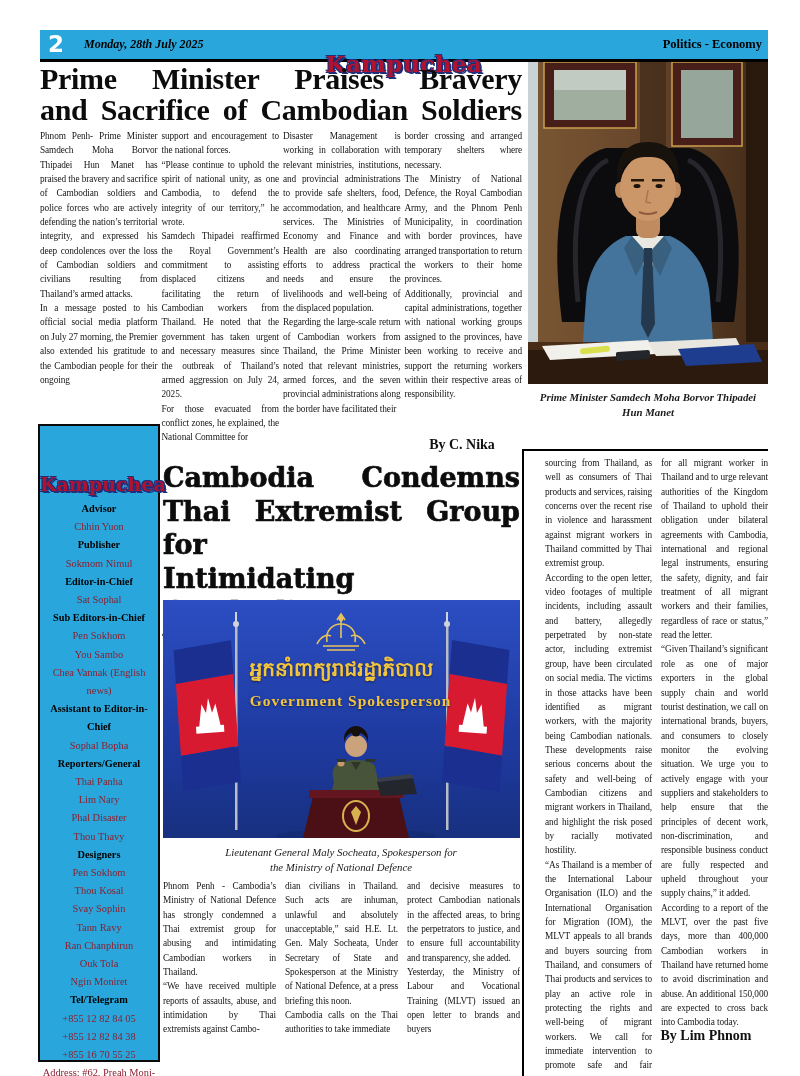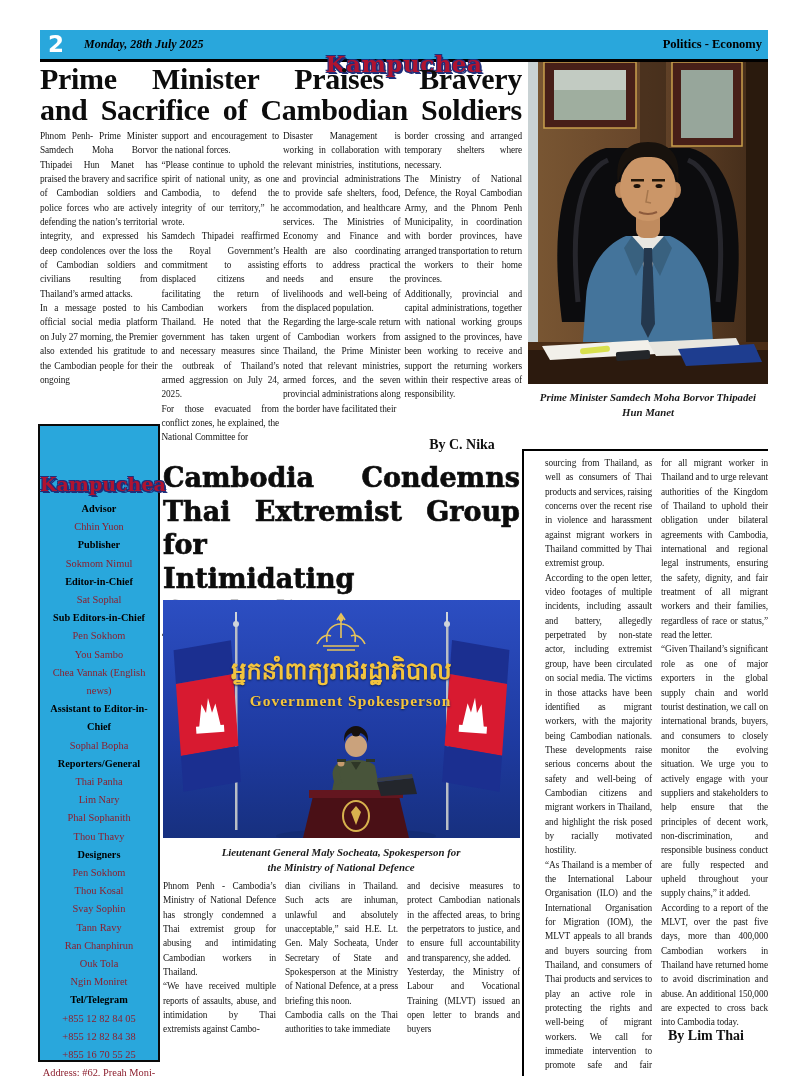--- a/index.html
+++ b/index.html
@@ -39,23 +39,23 @@
   .byline1{left:404px;top:437px;width:116px;}
   .byline2{left:645px;top:1028px;width:122px;}
 
   
   .photo{position:absolute;overflow:hidden;}
   .photo1{left:528px;top:62px;width:240px;height:322px;}
   .photo2{left:163px;top:600px;width:357px;height:239px;}
   .caption{position:absolute;text-align:center;font-style:italic;font-weight:700;
     font-size:10.8px;line-height:14.5px;color:#1a1a1a;}
   .caption1{left:522px;top:390px;width:252px;}
-  .caption2{left:158px;top:845px;width:366px;font-weight:700;}
+  .caption2{left:158px;top:845px;width:366px;font-weight:400;}
   .khmer{position:absolute;top:56px;left:0;width:100%;text-align:center;color:#f3c43e;
-    font-family:"DejaVu Sans",sans-serif;font-weight:700;font-size:24px;text-shadow:0 1px 2px #0e1f56;}
+    font-family:"DejaVu Sans",sans-serif;font-weight:700;font-size:20px;text-shadow:0 1px 2px #0e1f56;}
   .gsp{position:absolute;top:92px;left:0;width:100%;text-align:center;color:#f3c43e;
     font-family:"Liberation Serif",serif;font-weight:700;font-size:15.5px;letter-spacing:1px;
     text-shadow:0 1px 2px #0e1f56;padding-left:9px;}
 
   
   .sidebar{position:absolute;left:38px;top:424px;width:122px;height:638px;background:#29a7dc;
     border:2px solid #0a0a0a;box-sizing:border-box;text-align:center;padding-top:7px;}
   .side-logo{font-size:19px;line-height:26px;margin-bottom:3px;}
   .side-label{font-weight:700;font-size:10.3px;line-height:18.2px;color:#000;}
   .side-name{font-size:10.4px;line-height:18.2px;color:#8c1f2e;}
@@ -163,21 +163,21 @@
         <div class="side-name">Sat Sophal</div>
         <div class="side-label">Sub Editors-in-Chief</div>
         <div class="side-name">Pen Sokhom</div>
         <div class="side-name">You Sambo</div>
         <div class="side-name">Chea Vannak (English news)</div>
         <div class="side-label">Assistant to Editor-in-Chief</div>
         <div class="side-name">Sophal Bopha</div>
         <div class="side-label">Reporters/General</div>
         <div class="side-name">Thai Panha</div>
         <div class="side-name">Lim Nary</div>
-        <div class="side-name">Phal Sophanith</div>
+        <div class="side-name">Phal Disaster</div>
         <div class="side-name">Thou Thavy</div>
         <div class="side-label">Designers</div>
         <div class="side-name">Pen Sokhom</div>
         <div class="side-name">Thou Kosal</div>
         <div class="side-name">Svay Sophin</div>
         <div class="side-name">Tann Ravy</div>
         <div class="side-name">Ran Chanphirun</div>
         <div class="side-name">Ouk Tola</div>
         <div class="side-name">Ngin Moniret</div>
         <div class="side-label">Tel/Telegram</div>
@@ -283,15 +283,15 @@
     <div class="cols rc-inner">
         <div class="col">sourcing from Thailand, as well as consumers of Thai products and services, raising concerns over the recent rise in violence and harassment against migrant workers in Thailand committed by Thai extremist group.
 According to the open letter, video footages of multiple incidents, including assault and battery, allegedly perpetrated by non-state actor, including extremist group, have been circulated on social media. The victims in those attacks have been identified as migrant workers, with the majority being Cambodian nationals. These developments raise serious concerns about the safety and well-being of Cambodian citizens and migrant workers in Thailand, and highlight the risk posed by racially motivated hostility.
 “As Thailand is a member of the International Labour Organisation (ILO) and the International Organisation for Migration (IOM), the MLVT appeals to all brands and buyers sourcing from Thailand, and consumers of Thai products and services to play an active role in protecting the rights and well-being of migrant workers. We call for immediate intervention to promote safe and fair working conditions</div>
         <div class="col">for all migrant worker in Thailand and to urge relevant authorities of the Kingdom of Thailand to uphold their obligation under bilateral agreements with Cambodia, international and regional legal instruments, ensuring the safety, dignity, and fair treatment of all migrant workers and their families, regardless of race or status,” read the letter.
 “Given Thailand’s significant role as one of major exporters in the global supply chain and world tourist destination, we call on international brands, buyers, and consumers to closely monitor the evolving situation. We urge you to actively engage with your suppliers and stakeholders to help ensure that the principles of decent work, non-discrimination, and responsible business conduct are fully respected and upheld throughout your supply chains,” it added.
 According to a report of the MLVT, over the past five days, more than 400,000 Cambodian workers in Thailand have returned home to avoid discrimination and abuse. An additional 150,000 are expected to cross back into Cambodia today.</div>
       </div>
   </div>
 
-  <div class="byline byline2">By Lim Thai</div>
+  <div class="byline byline2">By Lim Phnom</div>
 
 </div>
 
 </body></html>

